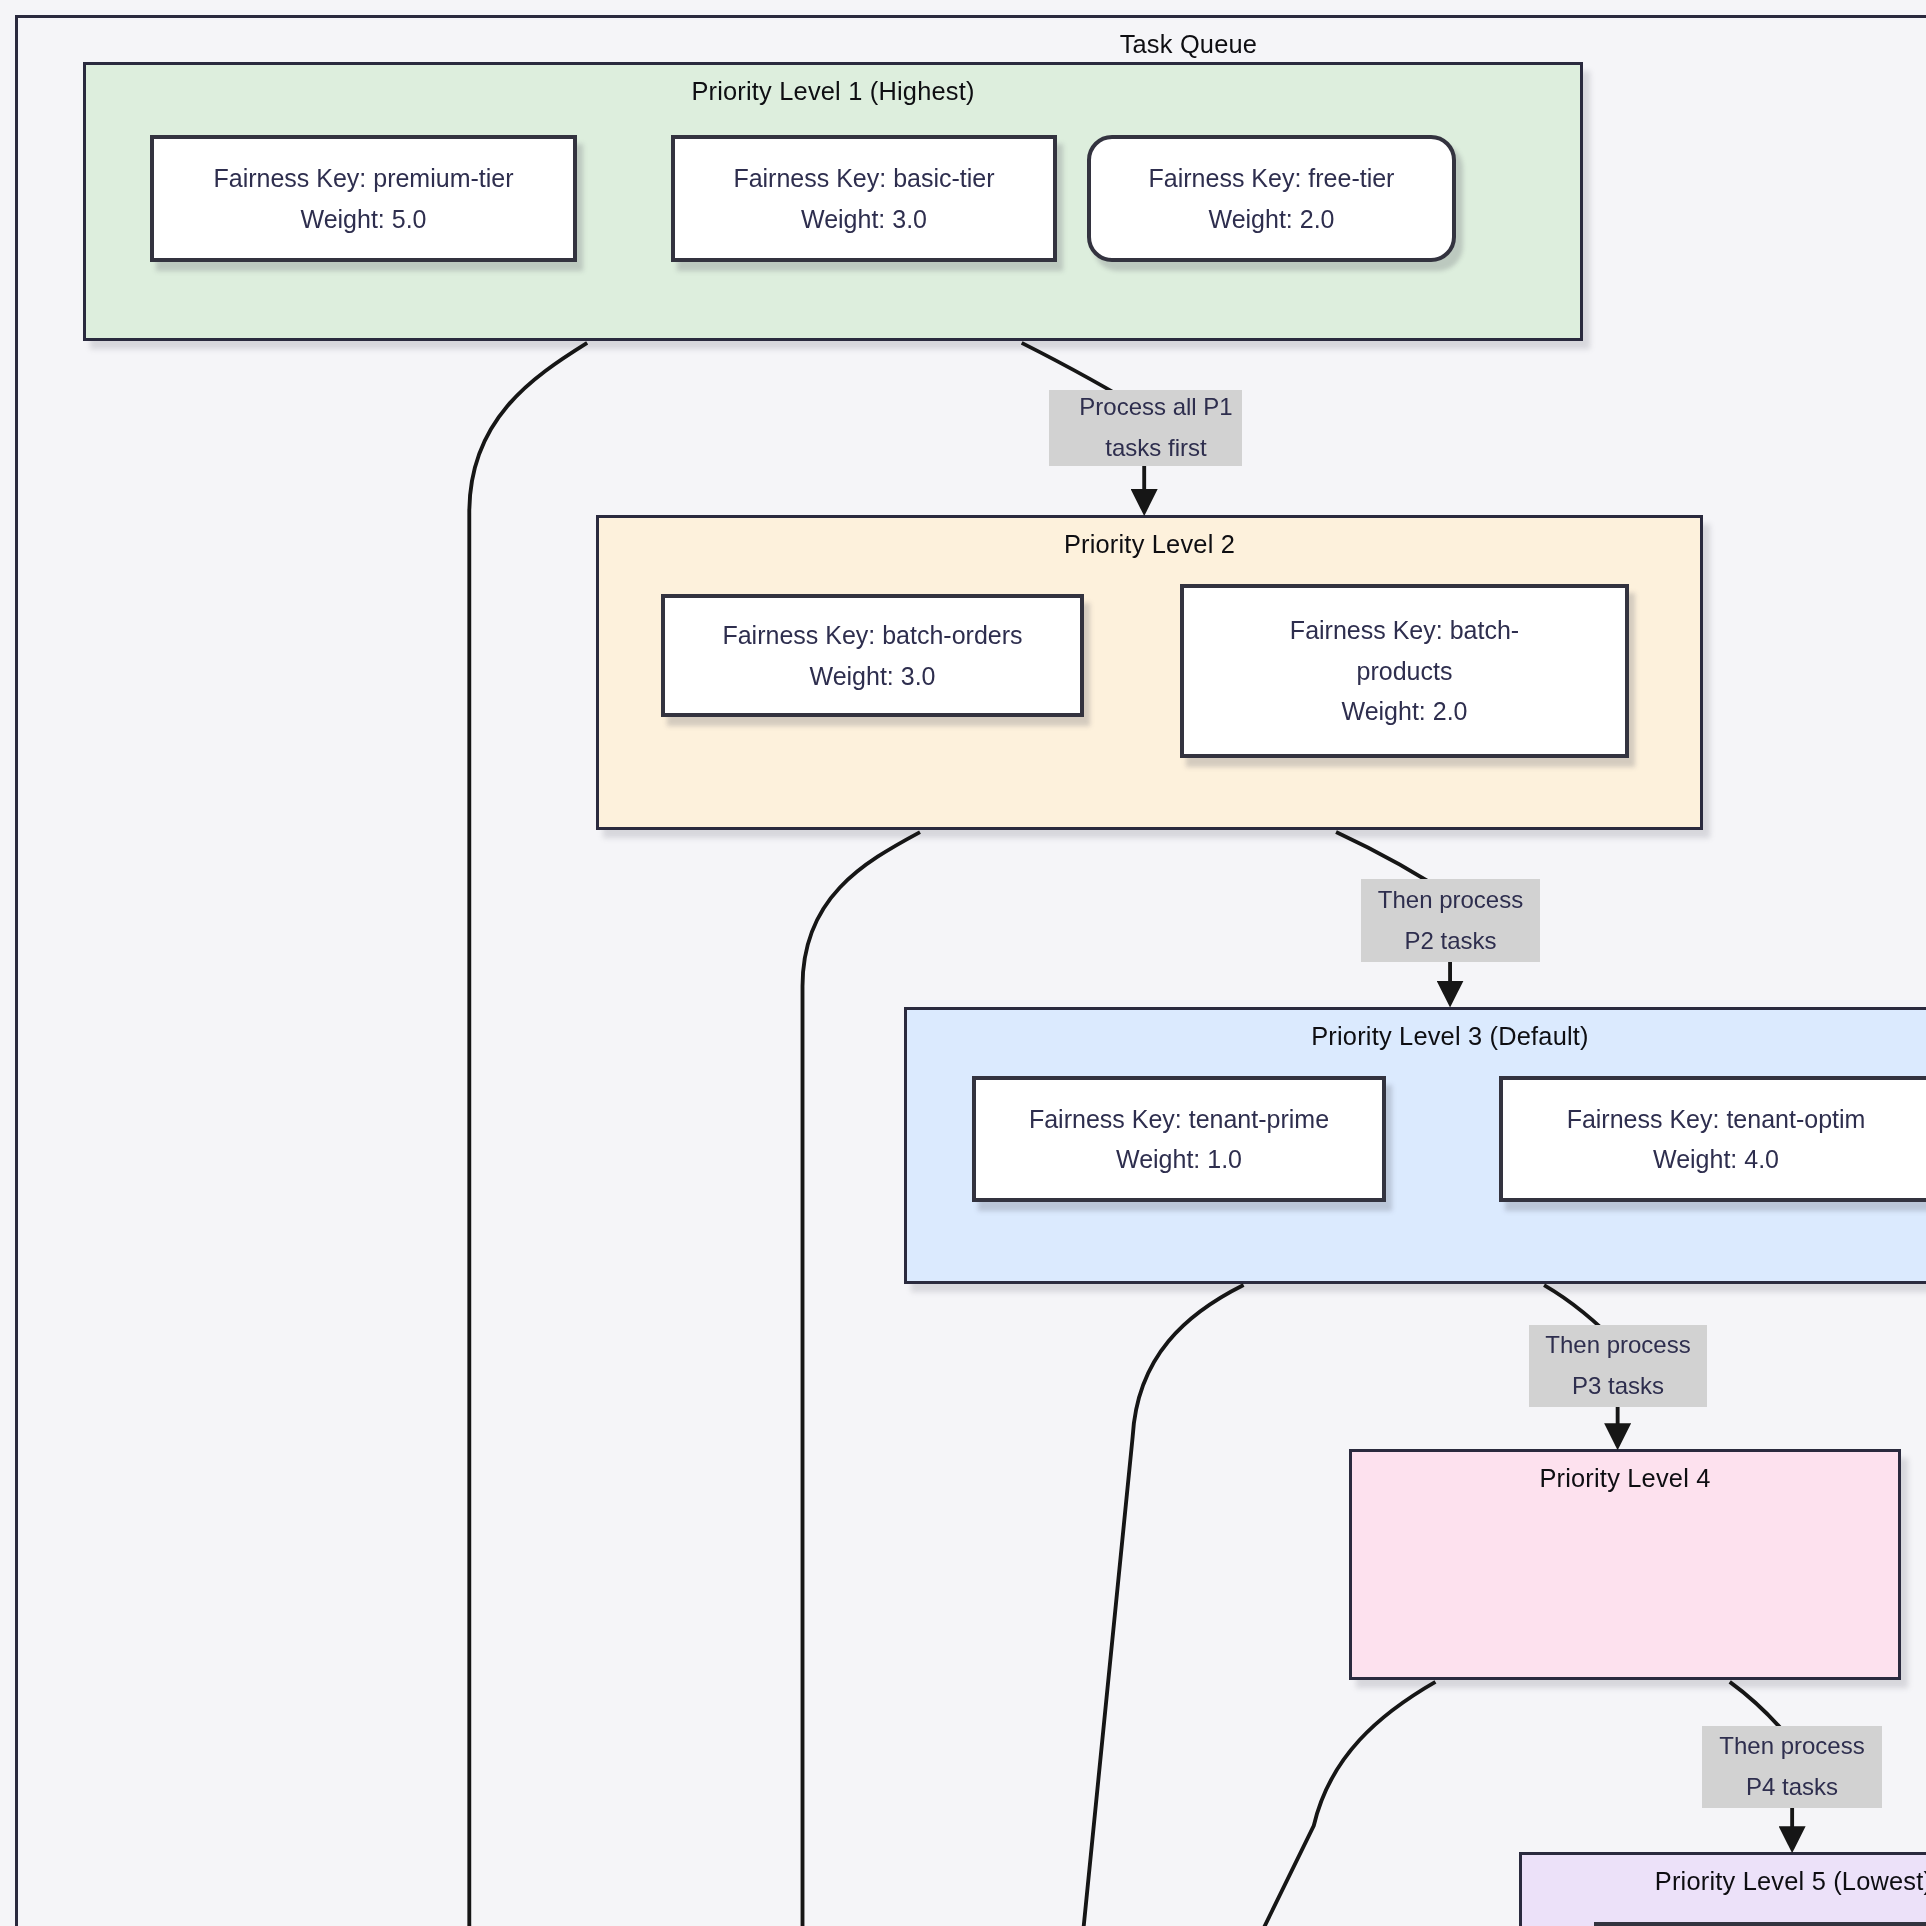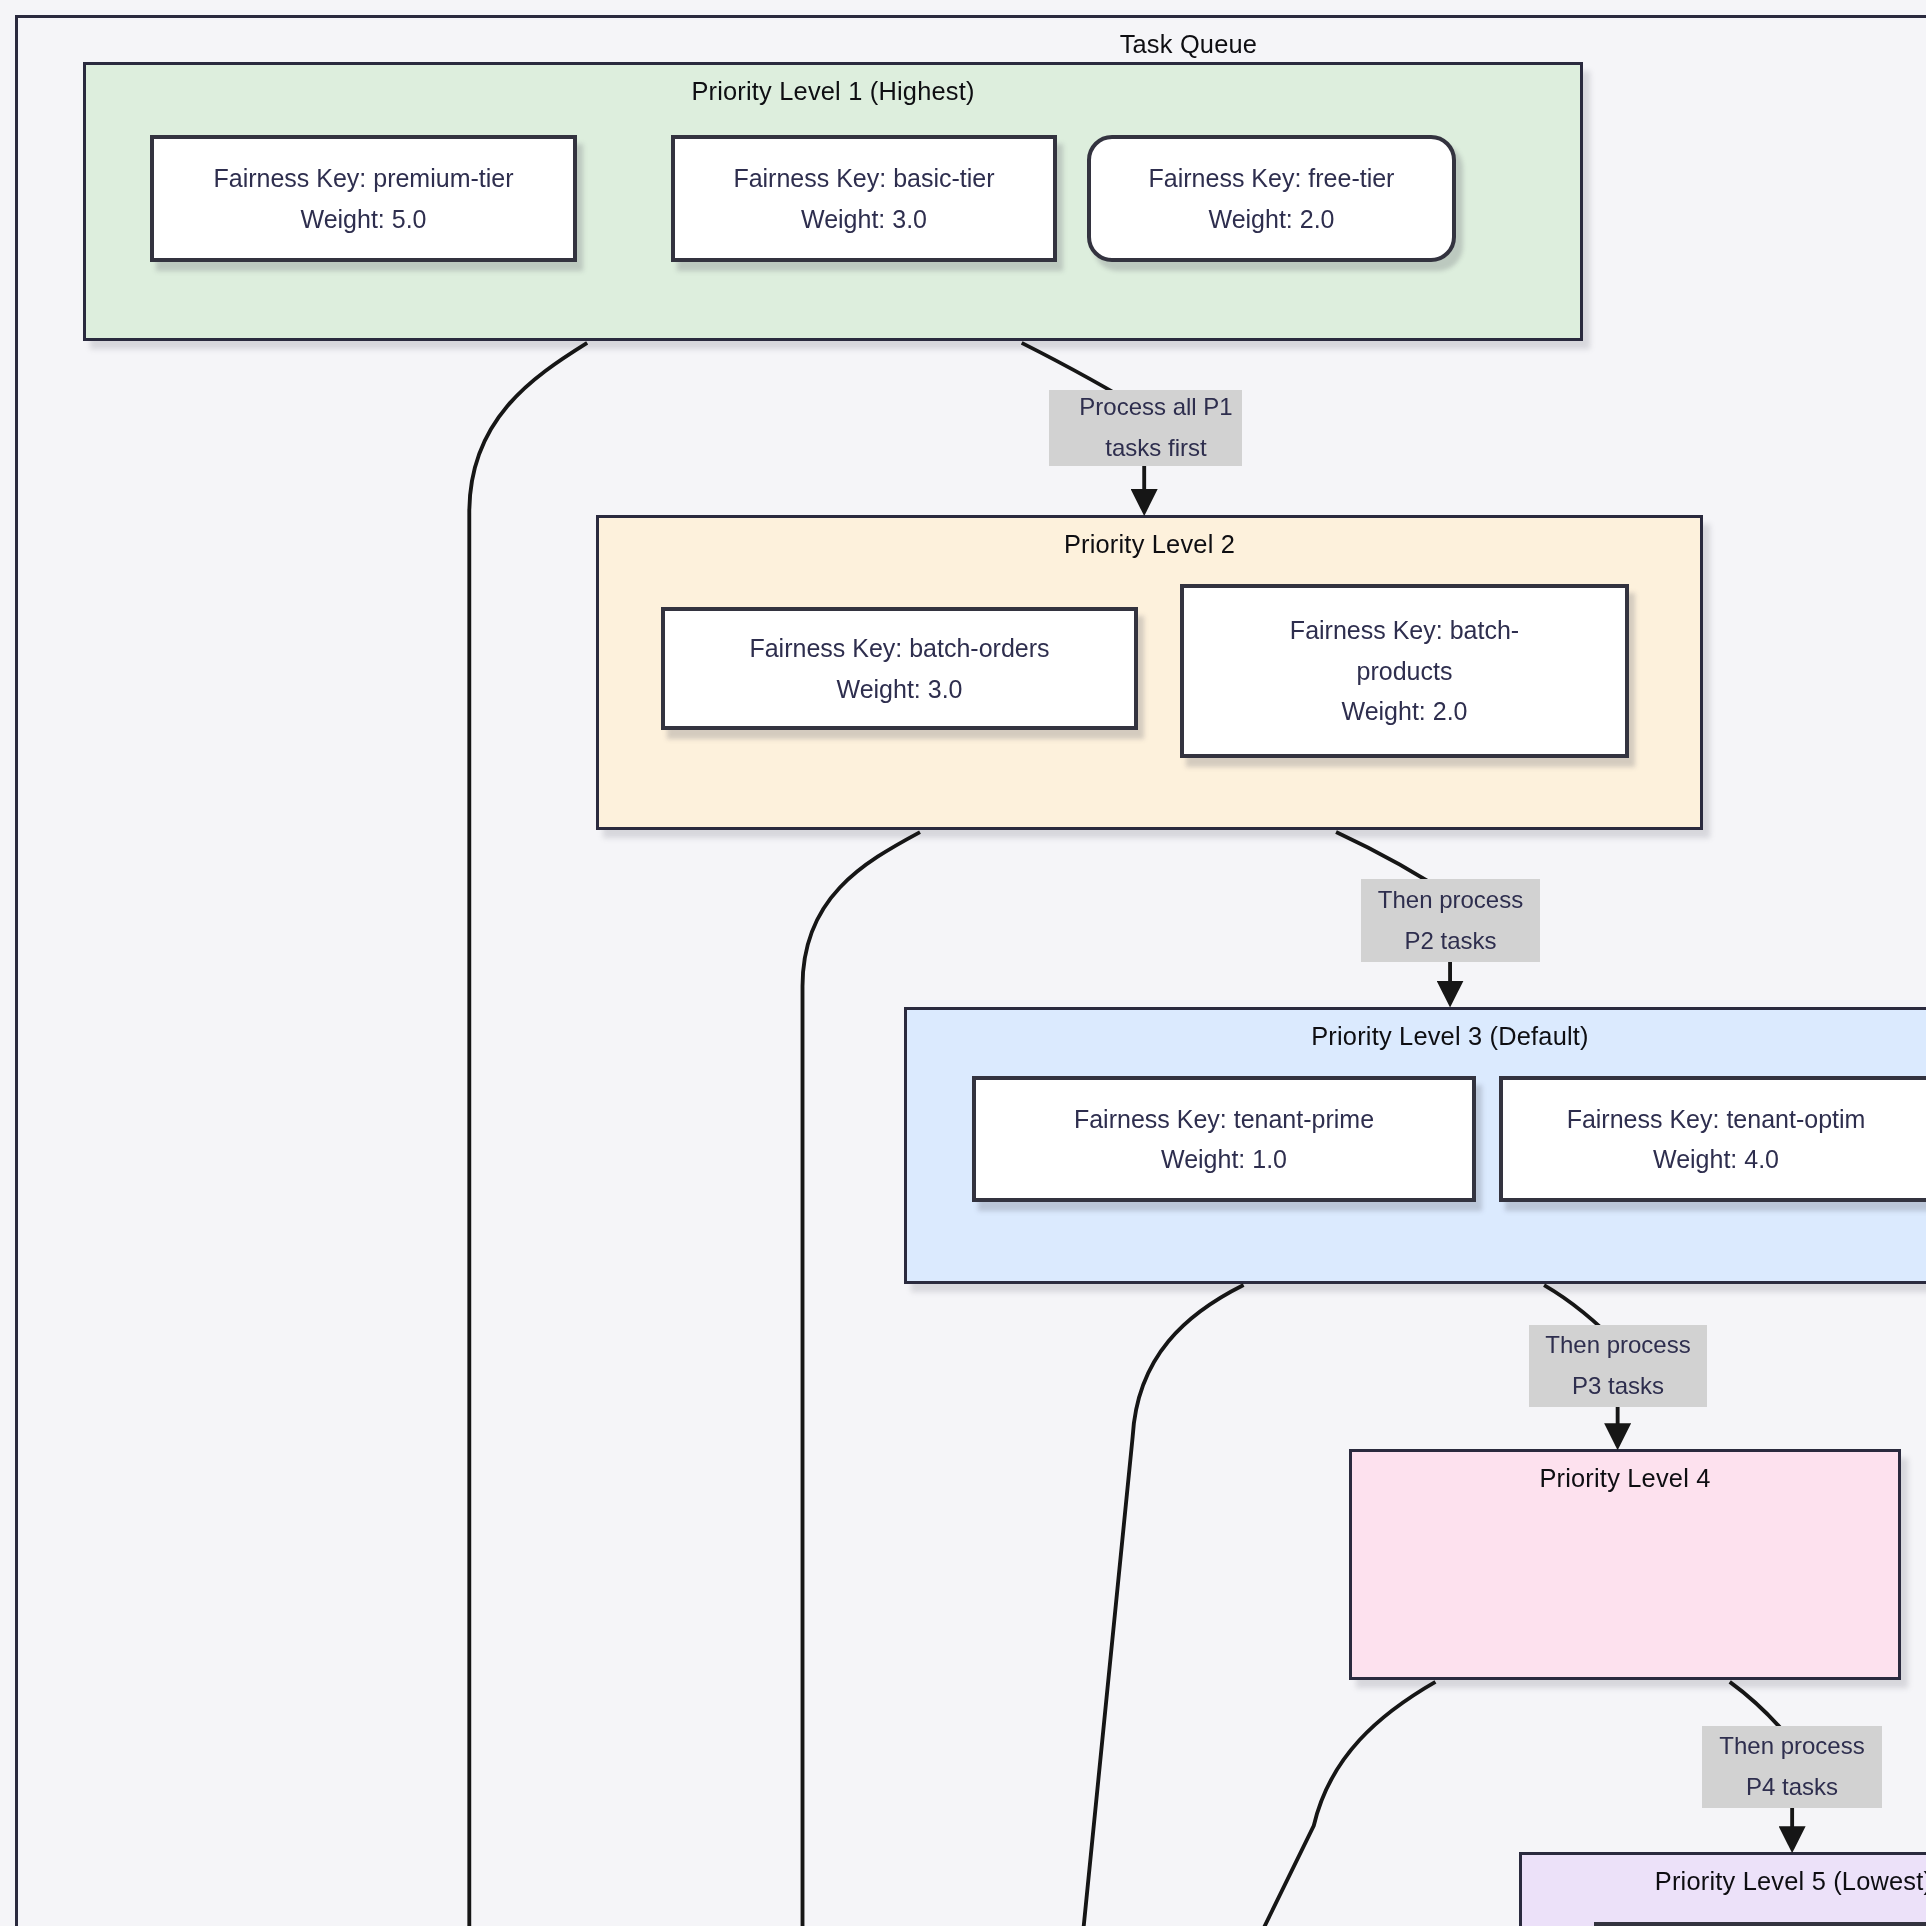--- a/index.html
+++ b/index.html
@@ -164,31 +164,31 @@
   </div>
   <div class="node z-top" style="left:671px;top:135px;width:386px;height:127px;">
     <div class="node-line">Fairness Key: basic-tier</div>
     <div class="node-line">Weight: 3.0</div>
   </div>
   <div class="node z-top" style="left:1087px;top:135px;width:369px;height:127px;border-radius:25px;">
     <div class="node-line">Fairness Key: free-tier</div>
     <div class="node-line">Weight: 2.0</div>
   </div>
 
-  <div class="node z-top" style="left:661px;top:607px;width:477px;height:123px;">
+  <div class="node z-top" style="left:661px;top:594px;width:423px;height:123px;">
     <div class="node-line">Fairness Key: batch-orders</div>
     <div class="node-line">Weight: 3.0</div>
   </div>
   <div class="node z-top" style="left:1180px;top:584px;width:449px;height:174px;">
     <div class="node-line">Fairness Key: batch-</div>
     <div class="node-line">products</div>
     <div class="node-line">Weight: 2.0</div>
   </div>
 
-  <div class="node z-top" style="left:972px;top:1076px;width:504px;height:126px;">
+  <div class="node z-top" style="left:972px;top:1076px;width:414px;height:126px;">
     <div class="node-line">Fairness Key: tenant-prime</div>
     <div class="node-line">Weight: 1.0</div>
   </div>
   <div class="node z-top" style="left:1499px;top:1076px;width:434px;height:126px;">
     <div class="node-line">Fairness Key: tenant-optim</div>
     <div class="node-line">Weight: 4.0</div>
   </div>
 
 
   <div class="node z-top" style="left:1594px;top:1922px;width:398px;height:95px;">

